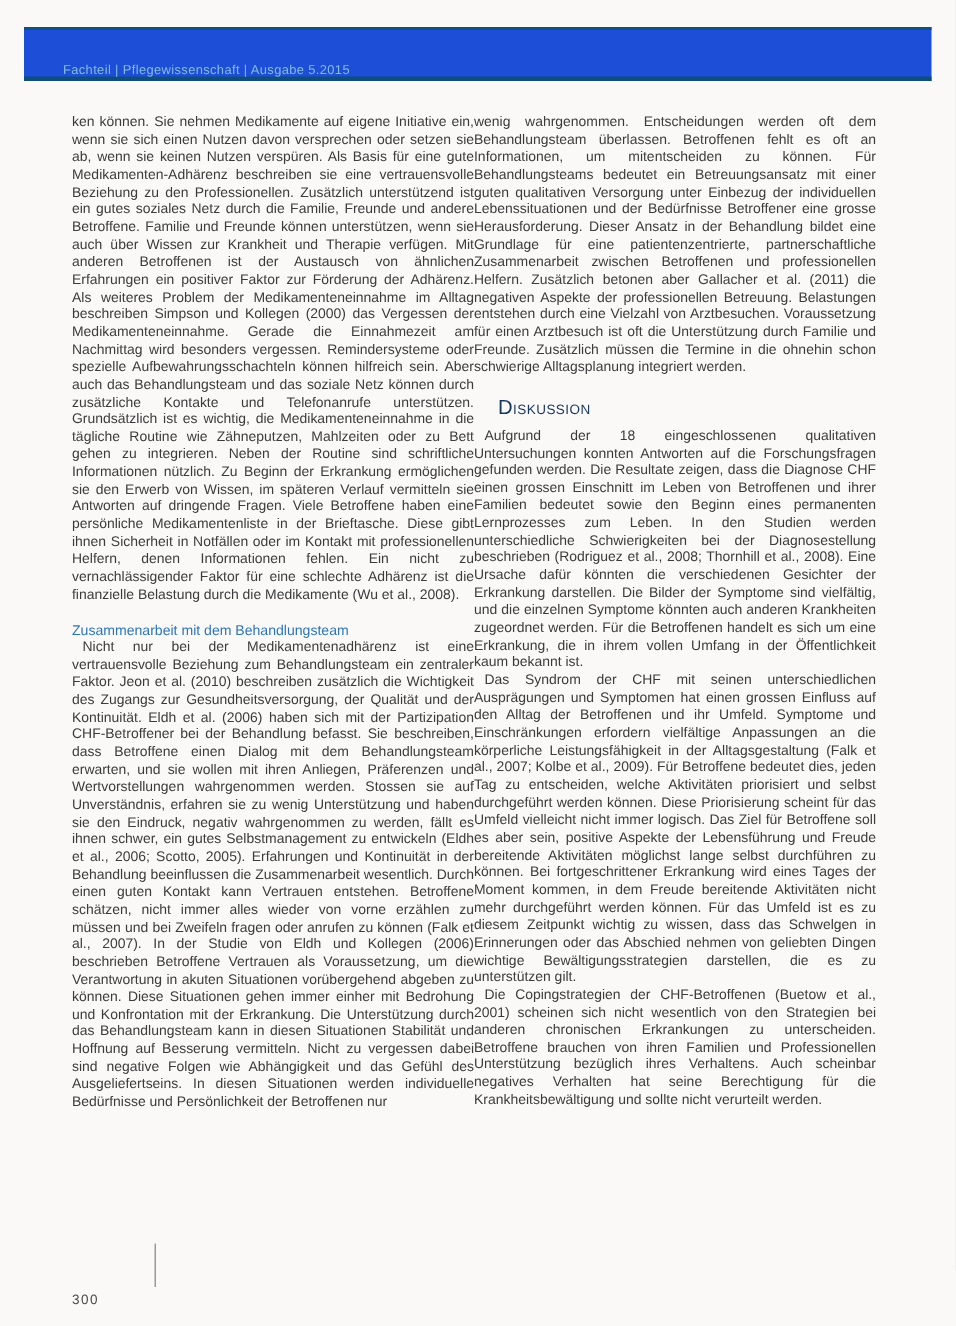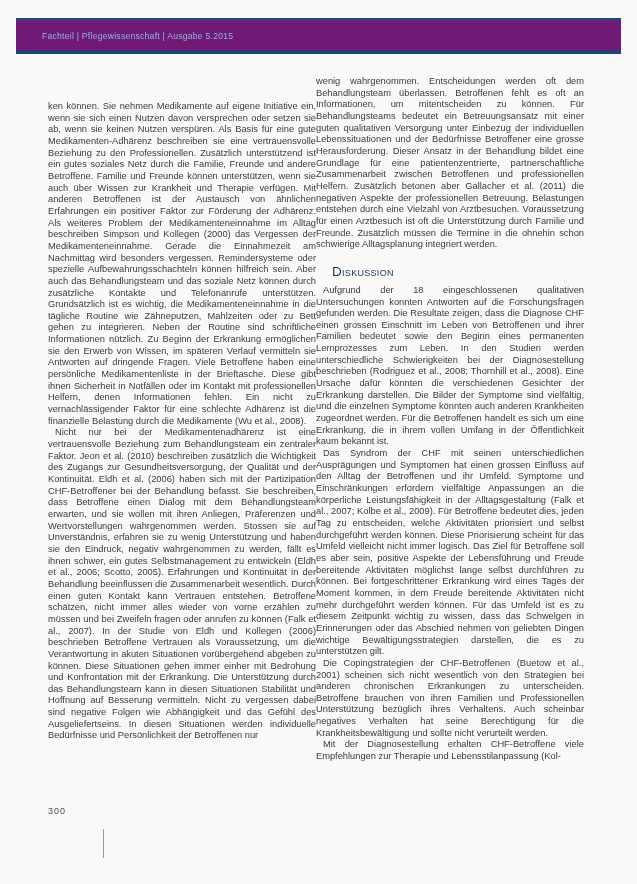--- a/index.html
+++ b/index.html
@@ -11,41 +11,41 @@
     background: #fbf9f8;
     overflow: hidden;
     font-family: "Liberation Sans", "DejaVu Sans", sans-serif;
   }
   
   .header-bar {
     position: absolute;
     left: 16px; top: 18px;
     width: 605px; height: 36px;
     box-sizing: border-box;
-    background: #701a75;
+    background: #1d4ed8;
     border-top: 2px solid #11507f;
     border-bottom: 3px solid #0f4d7c;
     display: flex;
-    align-items: center;
+    align-items: flex-end;
   }
   .header-bar .bar-text {
     padding-left: 26px;
     color: #85bcdd;
     font-size: 8.6px;
     letter-spacing: 0.25px;
   }
   
   .col {
     position: absolute;
     top: 76px;
     width: 268px;
     height: 740px;
     overflow: hidden;
   }
-  .col-left  { left: 48px; margin-top: 25px; }
+  .col-left  { left: 48px; }
   .col-right { left: 316px; }
   .col p {
     margin: 0;
     font-size: 9.3px;
     line-height: 11.65px;
     text-align: justify;
     color: #3b3b3b;
   }
   .col p.indent { text-indent: 7px; }
   .subheading {
@@ -59,21 +59,21 @@
     margin: 13px 0 6px 16px;
     font-size: 13.5px;
     font-weight: normal;
     font-variant: small-caps;
     letter-spacing: 0.3px;
     color: #17375e;
   }
   
   .footer-pagenum {
     position: absolute;
-    left: 48px; top: 806px;
+    left: 48px; top: 861px;
     font-size: 9px;
     color: #4a4a4a;
     letter-spacing: 1px;
   }
   .footer-divider {
     position: absolute;
     left: 103px; top: 829px;
     width: 1px; height: 29px;
     background: #9a9a9a;
   }
@@ -89,28 +89,28 @@
 <body>
 
 <div class="page">
 
   <div class="header-bar">
     <span class="bar-text">Fachteil | Pflegewissenschaft | Ausgabe 5.2015</span>
   </div>
 
   <div class="col col-left">
     <p>ken können. Sie nehmen Medikamente auf eigene Initiative ein, wenn sie sich einen Nutzen davon versprechen oder setzen sie ab, wenn sie keinen Nutzen verspüren. Als Basis für eine gute Medikamenten-Adhärenz beschreiben sie eine vertrauensvolle Beziehung zu den Professionellen. Zusätzlich unterstützend ist ein gutes soziales Netz durch die Familie, Freunde und andere Betroffene. Familie und Freunde können unterstützen, wenn sie auch über Wissen zur Krankheit und Therapie verfügen. Mit anderen Betroffenen ist der Austausch von ähnlichen Erfahrungen ein positiver Faktor zur Förderung der Adhärenz. Als weiteres Problem der Medikamenteneinnahme im Alltag beschreiben Simpson und Kollegen (2000) das Vergessen der Medikamenteneinnahme. Gerade die Einnahmezeit am Nachmittag wird besonders vergessen. Remindersysteme oder spezielle Aufbewahrungsschachteln können hilfreich sein. Aber auch das Behandlungsteam und das soziale Netz können durch zusätzliche Kontakte und Telefonanrufe unterstützen. Grundsätzlich ist es wichtig, die Medikamenteneinnahme in die tägliche Routine wie Zähneputzen, Mahlzeiten oder zu Bett gehen zu integrieren. Neben der Routine sind schriftliche Informationen nützlich. Zu Beginn der Erkrankung ermöglichen sie den Erwerb von Wissen, im späteren Verlauf vermitteln sie Antworten auf dringende Fragen. Viele Betroffene haben eine persönliche Medikamentenliste in der Brieftasche. Diese gibt ihnen Sicherheit in Notfällen oder im Kontakt mit professionellen Helfern, denen Informationen fehlen. Ein nicht zu vernachlässigender Faktor für eine schlechte Adhärenz ist die finanzielle Belastung durch die Medikamente (Wu et al., 2008).</p>
+    <h3 class="subheading">Zusammenarbeit mit dem Behandlungsteam</h3>
     <p class="indent">Nicht nur bei der Medikamentenadhärenz ist eine vertrauensvolle Beziehung zum Behandlungsteam ein zentraler Faktor. Jeon et al. (2010) beschreiben zusätzlich die Wichtigkeit des Zugangs zur Gesundheitsversorgung, der Qualität und der Kontinuität. Eldh et al. (2006) haben sich mit der Partizipation CHF-Betroffener bei der Behandlung befasst. Sie beschreiben, dass Betroffene einen Dialog mit dem Behandlungsteam erwarten, und sie wollen mit ihren Anliegen, Präferenzen und Wertvorstellungen wahrgenommen werden. Stossen sie auf Unverständnis, erfahren sie zu wenig Unterstützung und haben sie den Eindruck, negativ wahrgenommen zu werden, fällt es ihnen schwer, ein gutes Selbstmanagement zu entwickeln (Eldh et al., 2006; Scotto, 2005). Erfahrungen und Kontinuität in der Behandlung beeinflussen die Zusammenarbeit wesentlich. Durch einen guten Kontakt kann Vertrauen entstehen. Betroffene schätzen, nicht immer alles wieder von vorne erzählen zu müssen und bei Zweifeln fragen oder anrufen zu können (Falk et al., 2007). In der Studie von Eldh und Kollegen (2006) beschrieben Betroffene Vertrauen als Voraussetzung, um die Verantwortung in akuten Situationen vorübergehend abgeben zu können. Diese Situationen gehen immer einher mit Bedrohung und Konfrontation mit der Erkrankung. Die Unterstützung durch das Behandlungsteam kann in diesen Situationen Stabilität und Hoffnung auf Besserung vermitteln. Nicht zu vergessen dabei sind negative Folgen wie Abhängigkeit und das Gefühl des Ausgeliefertseins. In diesen Situationen werden individuelle Bedürfnisse und Persönlichkeit der Betroffenen nur</p>
   </div>
 
   <div class="col col-right">
     <p>wenig wahrgenommen. Entscheidungen werden oft dem Behandlungsteam überlassen. Betroffenen fehlt es oft an Informationen, um mitentscheiden zu können. Für Behandlungsteams bedeutet ein Betreuungsansatz mit einer guten qualitativen Versorgung unter Einbezug der individuellen Lebenssituationen und der Bedürfnisse Betroffener eine grosse Herausforderung. Dieser Ansatz in der Behandlung bildet eine Grundlage für eine patientenzentrierte, partnerschaftliche Zusammenarbeit zwischen Betroffenen und professionellen Helfern. Zusätzlich betonen aber Gallacher et al. (2011) die negativen Aspekte der professionellen Betreuung. Belastungen entstehen durch eine Vielzahl von Arztbesuchen. Voraussetzung für einen Arztbesuch ist oft die Unterstützung durch Familie und Freunde. Zusätzlich müssen die Termine in die ohnehin schon schwierige Alltagsplanung integriert werden.</p>
     <h2 class="section-heading">Diskussion</h2>
     <p class="indent">Aufgrund der 18 eingeschlossenen qualitativen Untersuchungen konnten Antworten auf die Forschungsfragen gefunden werden. Die Resultate zeigen, dass die Diagnose CHF einen grossen Einschnitt im Leben von Betroffenen und ihrer Familien bedeutet sowie den Beginn eines permanenten Lernprozesses zum Leben. In den Studien werden unterschiedliche Schwierigkeiten bei der Diagnosestellung beschrieben (Rodriguez et al., 2008; Thornhill et al., 2008). Eine Ursache dafür könnten die verschiedenen Gesichter der Erkrankung darstellen. Die Bilder der Symptome sind vielfältig, und die einzelnen Symptome könnten auch anderen Krankheiten zugeordnet werden. Für die Betroffenen handelt es sich um eine Erkrankung, die in ihrem vollen Umfang in der Öffentlichkeit kaum bekannt ist.</p>
     <p class="indent">Das Syndrom der CHF mit seinen unterschiedlichen Ausprägungen und Symptomen hat einen grossen Einfluss auf den Alltag der Betroffenen und ihr Umfeld. Symptome und Einschränkungen erfordern vielfältige Anpassungen an die körperliche Leistungsfähigkeit in der Alltagsgestaltung (Falk et al., 2007; Kolbe et al., 2009). Für Betroffene bedeutet dies, jeden Tag zu entscheiden, welche Aktivitäten priorisiert und selbst durchgeführt werden können. Diese Priorisierung scheint für das Umfeld vielleicht nicht immer logisch. Das Ziel für Betroffene soll es aber sein, positive Aspekte der Lebensführung und Freude bereitende Aktivitäten möglichst lange selbst durchführen zu können. Bei fortgeschrittener Erkrankung wird eines Tages der Moment kommen, in dem Freude bereitende Aktivitäten nicht mehr durchgeführt werden können. Für das Umfeld ist es zu diesem Zeitpunkt wichtig zu wissen, dass das Schwelgen in Erinnerungen oder das Abschied nehmen von geliebten Dingen wichtige Bewältigungsstrategien darstellen, die es zu unterstützen gilt.</p>
     <p class="indent">Die Copingstrategien der CHF-Betroffenen (Buetow et al., 2001) scheinen sich nicht wesentlich von den Strategien bei anderen chronischen Erkrankungen zu unterscheiden. Betroffene brauchen von ihren Familien und Professionellen Unterstützung bezüglich ihres Verhaltens. Auch scheinbar negatives Verhalten hat seine Berechtigung für die Krankheitsbewältigung und sollte nicht verurteilt werden.</p>
-    <p class="indent">Mit der Diagnosestellung erhalten CHF-Betroffene viele Empfehlungen zur Therapie und Lebensstilanpassung (Kol-</p>
   </div>
 
   <div class="footer-pagenum">300</div>
   <div class="footer-divider"></div>
 
 </div>
 
 </body></html>

